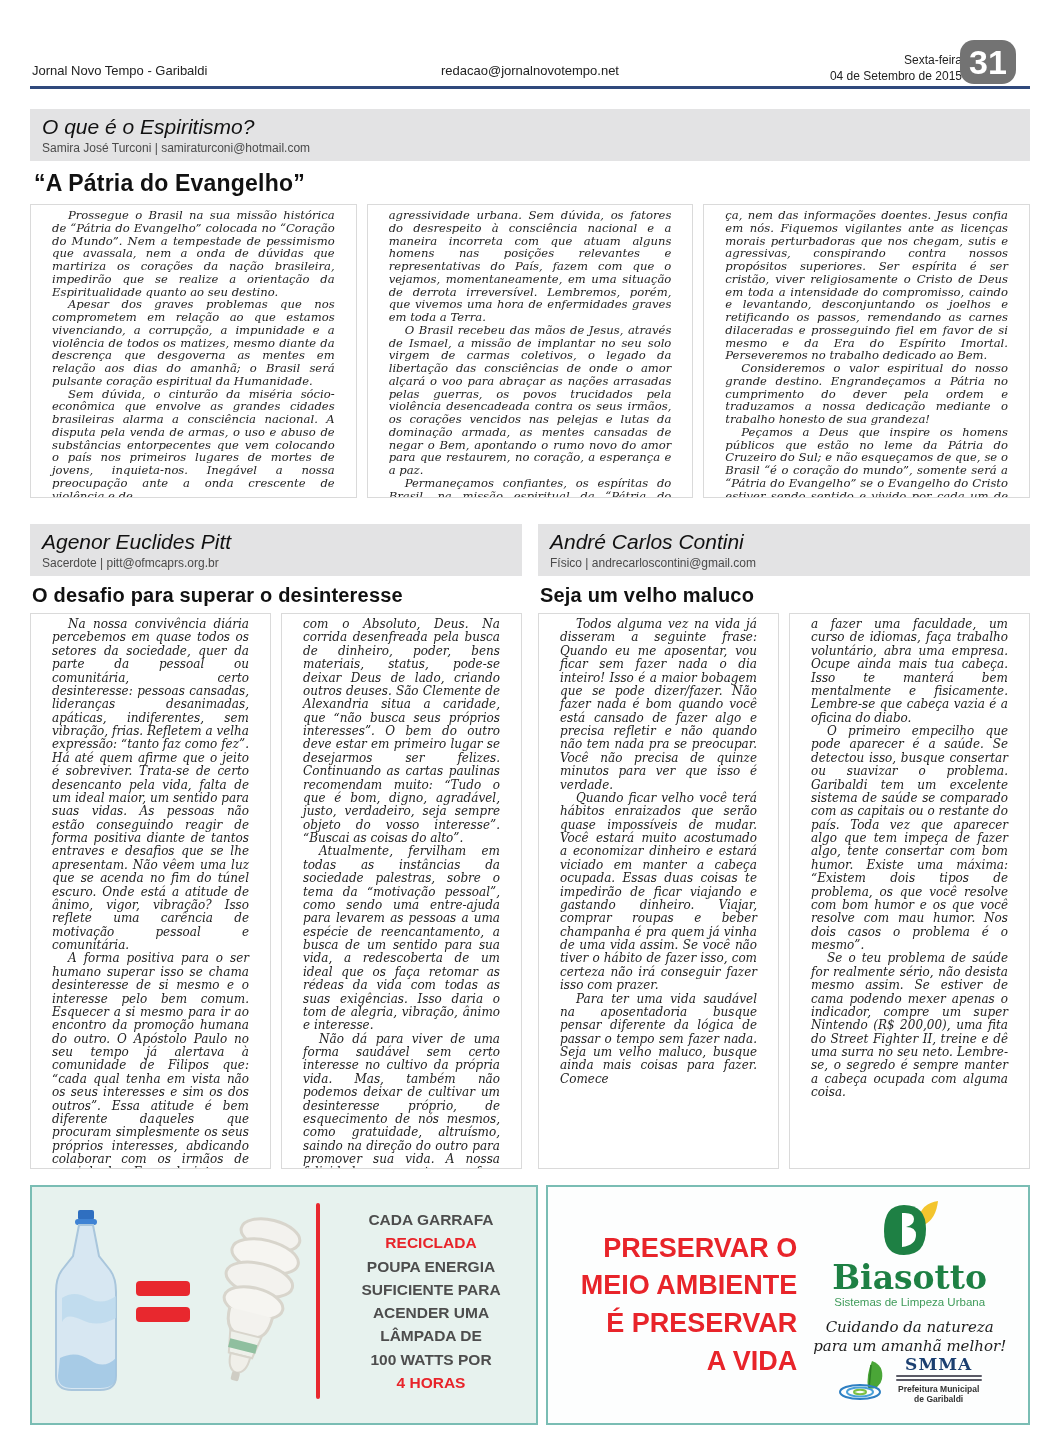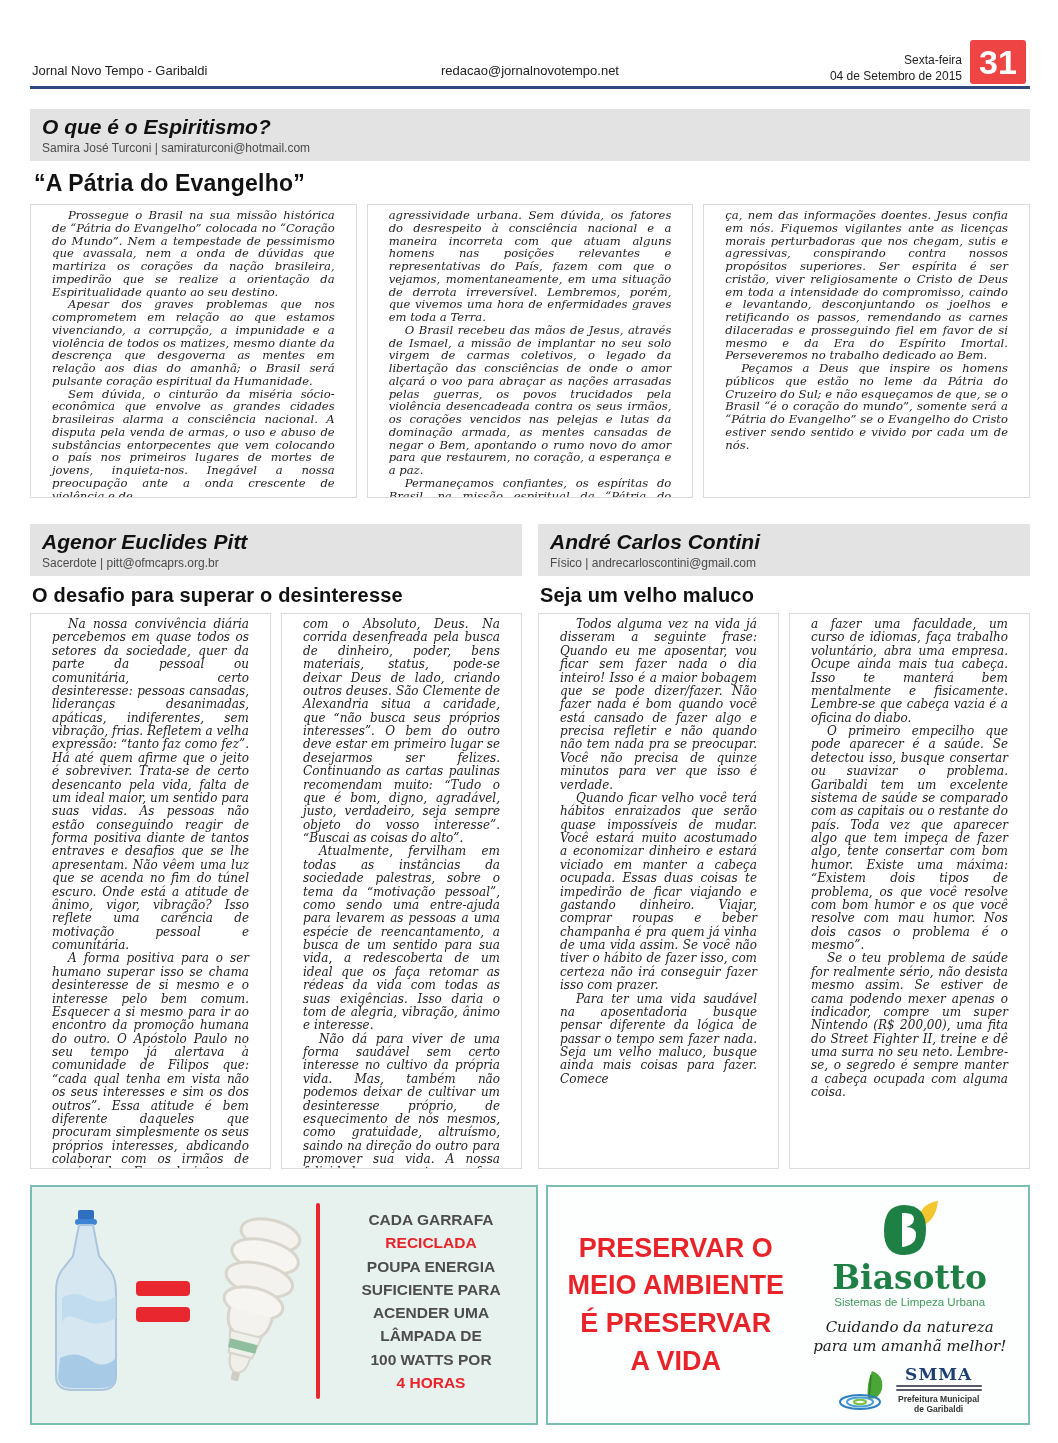--- a/index.html
+++ b/index.html
@@ -4,26 +4,26 @@
 <style>
   html,body{margin:0;padding:0;background:#f2f2f2;}
   .page{position:relative;width:1058px;height:1443px;background:#ffffff;margin:0 auto;
         font-family:"Liberation Sans",sans-serif;color:#1a1a1a;overflow:hidden;box-sizing:border-box;
         padding:40px 28px 0 30px;}
   
   .masthead{position:relative;height:46px;}
   .mast-left{position:absolute;left:2px;bottom:8px;font-size:13px;color:#222;}
   .mast-center{position:absolute;left:0;right:0;bottom:8px;text-align:center;font-size:13px;color:#222;}
   .mast-right{position:absolute;right:68px;bottom:2px;text-align:right;font-size:12px;color:#222;line-height:1.35;}
-  .page-num{position:absolute;right:4px;top:0;width:56px;height:44px;background:#ef4444;border-radius:3px;
+  .page-num{position:absolute;right:14px;top:0;width:56px;height:44px;background:#737373;border-radius:14px;
             color:#fff;font-weight:bold;font-size:34px;display:flex;align-items:center;justify-content:center;}
   .mast-rule{height:3px;background:#30497c;margin-top:0;}
   
   .band{background:#e3e3e4;padding:7px 12px 6px 12px;}
-  .kicker{font-style:italic;font-weight:bold;font-size:21px;color:#111;line-height:1.05;}
+  .kicker{font-style:italic;font-weight:normal;font-size:21px;color:#111;line-height:1.05;}
   .byline{font-size:12px;color:#4a4a4a;margin-top:3px;}
   
   .art-title{font-weight:bold;font-size:23px;color:#111;margin:9px 0 7px 4px;letter-spacing:.2px;}
   .cols{display:flex;gap:10px;}
   .col{flex:1;border:1px solid #dadada;background:#fff;padding:4px 21px;box-sizing:border-box;
        font-family:"DejaVu Serif",serif;font-style:italic;text-align:justify;color:#222;overflow:hidden;}
   .cols-3 .col{height:294px;font-size:11.6px;line-height:1.1;}
   .cols-2 .col{height:556px;font-size:12px;line-height:1.115;}
   .col p{margin:0;text-indent:16px;}
   .col p.cont{text-indent:0;}
@@ -35,28 +35,28 @@
   .ad-row{display:flex;gap:8px;margin-top:16px;height:240px;}
   .ad-left{width:508px;box-sizing:border-box;background:#e7f2ee;border:2px solid #7abdb4;
            display:flex;align-items:center;padding:2px 8px 10px 16px;}
   .ad-right{flex:1;box-sizing:border-box;background:#fdfefe;border:2px solid #7abdb4;
             display:flex;padding:6px;}
   .equals{display:flex;flex-direction:column;gap:11px;margin:0 12px;}
   .equals span{display:block;width:54px;height:15px;background:#e8282e;border-radius:4px;}
   .ad-divider{width:4px;height:196px;background:#e8282e;margin:0 14px 0 10px;border-radius:2px;}
   .ad-text{flex:1;text-align:center;font-weight:bold;font-size:15.5px;color:#4d4d4d;line-height:1.5;}
   .ad-text .accent{color:#e8242a;}
-  .slogan{width:52%;display:flex;flex-direction:column;justify-content:center;align-items:center;
+  .slogan{width:52%;display:flex;flex-direction:column;justify-content:center;align-items:flex-end;
           color:#e8242a;font-weight:bold;font-size:27px;line-height:1.4;text-align:center;}
   .brand{width:48%;display:flex;flex-direction:column;align-items:center;padding-top:6px;}
   .brand-name{font-family:"DejaVu Serif",serif;font-weight:bold;font-size:33px;color:#1e8044;line-height:1;margin-top:2px;}
   .brand-tag{font-size:11.5px;color:#3f9b5a;margin-top:2px;}
   .brand-motto{font-family:"DejaVu Serif",serif;font-style:italic;font-size:15px;color:#1c1c1c;
                text-align:center;line-height:1.25;margin-top:10px;}
-  .smma-row{display:flex;align-items:center;margin-top:10px;}
+  .smma-row{display:flex;align-items:center;margin-top:0;}
   .smma-text{text-align:center;}
   .smma-name{font-family:"DejaVu Serif",serif;font-weight:bold;font-size:17px;color:#1b3f70;letter-spacing:1px;line-height:1;}
   .smma-bars{height:7px;margin:2px auto 2px auto;width:86px;}
   .smma-bars div{height:2.5px;background:#5a5a66;margin-bottom:1.5px;border-radius:1px;}
   .smma-sub{font-size:8.5px;font-weight:bold;color:#333;line-height:1.2;}
 </style>
 </head>
 <body>
 
 <div class="page">
@@ -84,20 +84,21 @@
           <p>Apesar dos graves problemas que nos comprometem em relação ao que estamos vivenciando, a corrupção, a impunidade e a violência de todos os matizes, mesmo diante da descrença que desgoverna as mentes em relação aos dias do amanhã; o Brasil será pulsante coração espiritual da Humanidade.</p>
           <p>Sem dúvida, o cinturão da miséria sócio-econômica que envolve as grandes cidades brasileiras alarma a consciência nacional. A disputa pela venda de armas, o uso e abuso de substâncias entorpecentes que vem colocando o país nos primeiros lugares de mortes de jovens, inquieta-nos. Inegável a nossa preocupação ante a onda crescente de violência e de</p>
         </div>
       <div class="col">
           <p class="cont">agressividade urbana. Sem dúvida, os fatores do desrespeito à consciência nacional e a maneira incorreta com que atuam alguns homens nas posições relevantes e representativas do País, fazem com que o vejamos, momentaneamente, em uma situação de derrota irreversível. Lembremos, porém, que vivemos uma hora de enfermidades graves em toda a Terra.</p>
           <p>O Brasil recebeu das mãos de Jesus, através de Ismael, a missão de implantar no seu solo virgem de carmas coletivos, o legado da libertação das consciências de onde o amor alçará o voo para abraçar as nações arrasadas pelas guerras, os povos trucidados pela violência desencadeada contra os seus irmãos, os corações vencidos nas pelejas e lutas da dominação armada, as mentes cansadas de negar o Bem, apontando o rumo novo do amor para que restaurem, no coração, a esperança e a paz.</p>
           <p>Permaneçamos confiantes, os espíritas do Brasil, na missão espiritual da “Pátria do Cruzeiro”, silenciando a onda do pessimismo que grassa e não colocando ideias da descren-</p>
         </div>
       <div class="col">
           <p class="cont">ça, nem das informações doentes. Jesus confia em nós. Fiquemos vigilantes ante as licenças morais perturbadoras que nos chegam, sutis e agressivas, conspirando contra nossos propósitos superiores. Ser espírita é ser cristão, viver religiosamente o Cristo de Deus em toda a intensidade do compromisso, caindo e levantando, desconjuntando os joelhos e retificando os passos, remendando as carnes dilaceradas e prosseguindo fiel em favor de si mesmo e da Era do Espírito Imortal. Perseveremos no trabalho dedicado ao Bem.</p>
+          <p>Consideremos o valor espiritual do nosso grande destino. Engrandeçamos a Pátria no cumprimento do dever pela ordem e traduzamos a nossa dedicação mediante o trabalho honesto de sua grandeza!</p>
           <p>Peçamos a Deus que inspire os homens públicos que estão no leme da Pátria do Cruzeiro do Sul; e não esqueçamos de que, se o Brasil “é o coração do mundo”, somente será a “Pátria do Evangelho” se o Evangelho do Cristo estiver sendo sentido e vivido por cada um de nós.</p>
         </div>
     </div>
   </section>
 
   <div class="row-2">
     <section class="half">
       <div class="band">
         <div class="kicker">Agenor Euclides Pitt</div>
         <div class="byline">Sacerdote  |  pitt@ofmcaprs.org.br</div>

